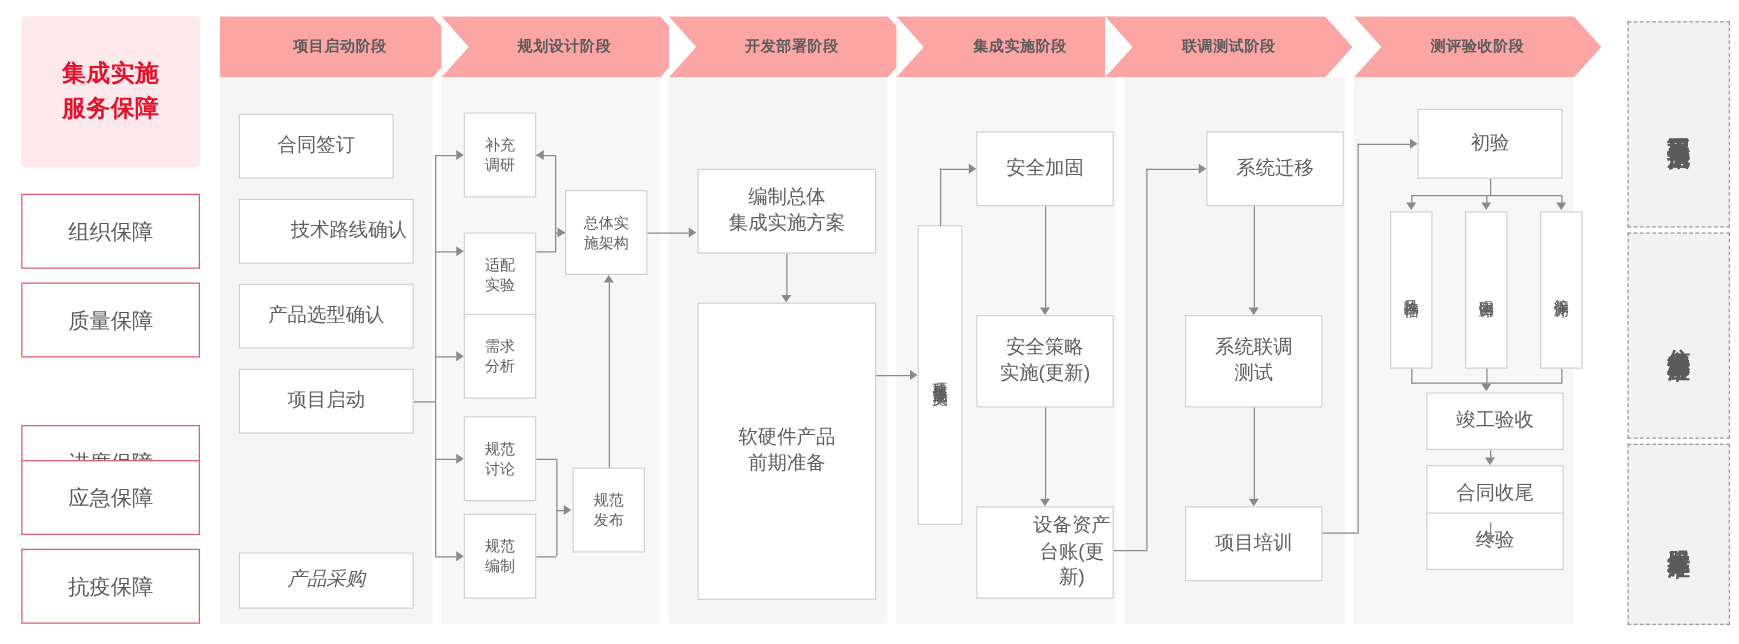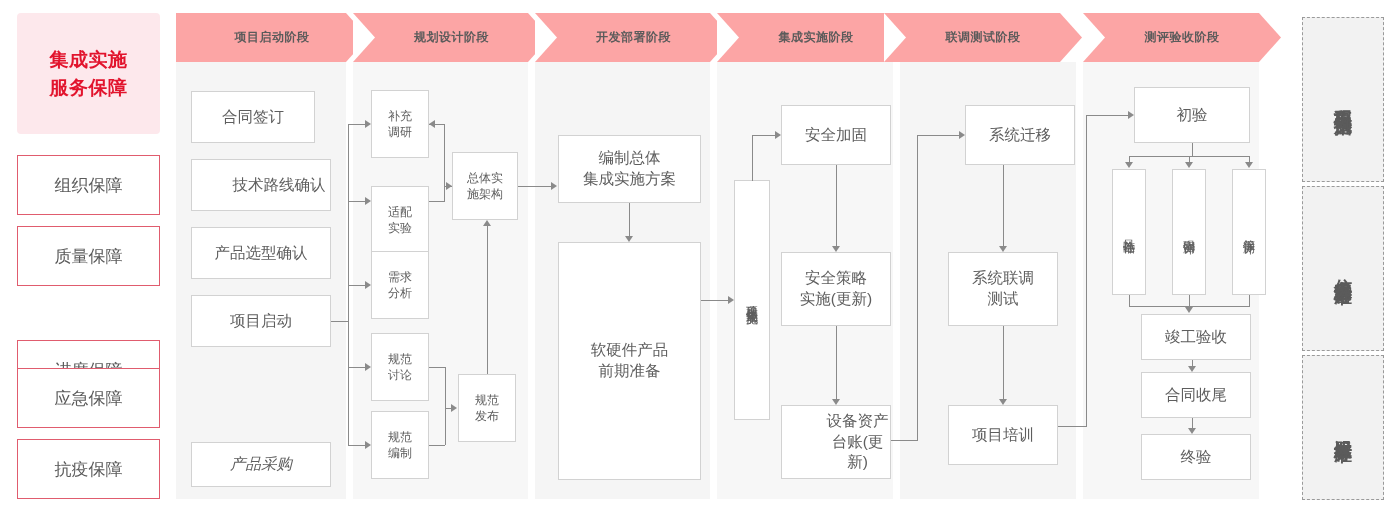--- a/index.html
+++ b/index.html
@@ -336,21 +336,21 @@
   <div class="abs node sm vert" style="left:1232px;top:169px;width:34px;height:126px;">
     <span>等保测评</span>
     </div>
 
   <div class="abs node" style="left:1141px;top:314px;width:110px;height:46px;">
     <span>竣工验收</span>
     </div>
   <div class="abs node" style="left:1141px;top:372px;width:110px;height:46px;">
     <span>合同收尾</span>
     </div>
-  <div class="abs node" style="left:1141px;top:434px;width:110px;height:46px;">
+  <div class="abs node" style="left:1141px;top:410px;width:110px;height:46px;">
     <span>终验</span>
     </div>
 
   <div class="abs ln lnv" style="left:1192px;top:143px;height:13px;"></div>
   <div class="abs ln lnh" style="left:1129px;top:156px;width:120px;"></div>
   <div class="abs ln lnv" style="left:1129px;top:156px;height:7px;"></div>
   <div class="abs arw arw-d" style="left:1125px;top:162px;"></div>
   <div class="abs ln lnv" style="left:1189px;top:156px;height:7px;"></div>
   <div class="abs arw arw-d" style="left:1185px;top:162px;"></div>
   <div class="abs ln lnv" style="left:1249px;top:156px;height:7px;"></div>

